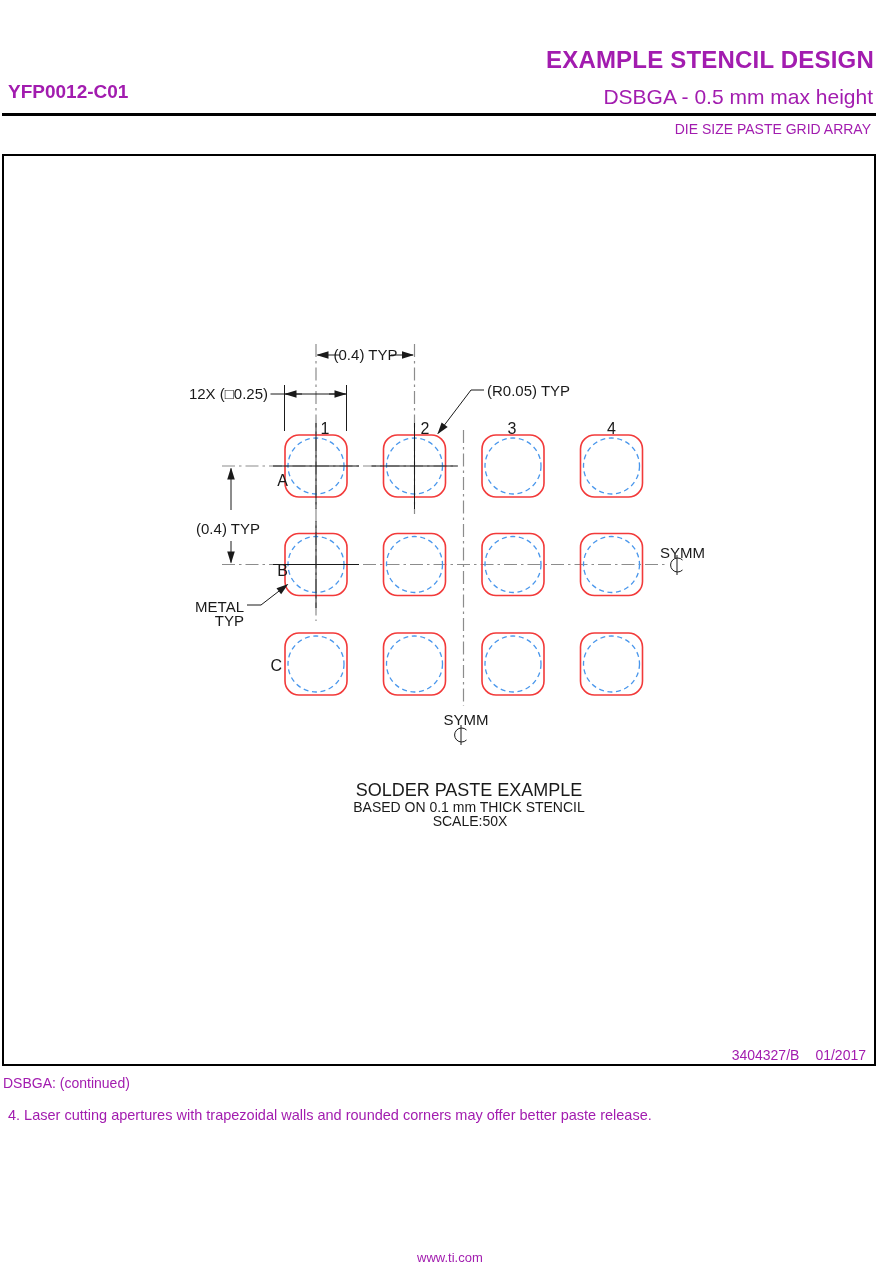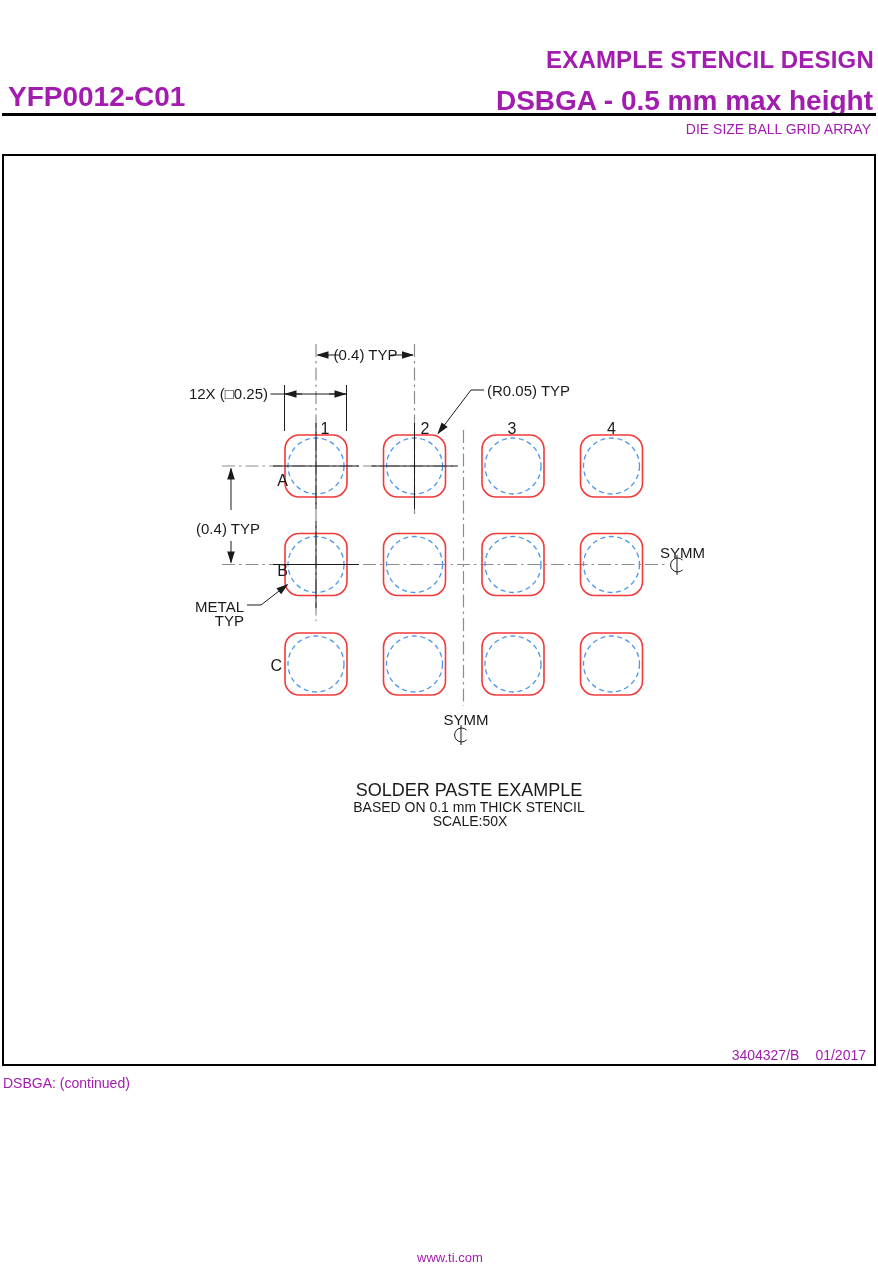--- a/index.html
+++ b/index.html
@@ -2,22 +2,22 @@
 <html><head>
 <meta charset="utf-8">
 <style>
   html,body{margin:0;padding:0;background:#fff;}
   .page{
     position:relative;width:878px;height:1288px;background:#fff;overflow:hidden;
     font-family:"Liberation Sans","DejaVu Sans",sans-serif;color:#a21caf;margin-top:44px;
   }
   .abs{position:absolute;}
   .hdr-title{top:2px;right:4px;font-size:24px;font-weight:bold;letter-spacing:.2px;}
-  .hdr-part{top:37px;left:8px;font-size:28px;font-weight:bold;}
-  .hdr-sub{top:41px;right:5px;font-size:28px;font-weight:bold;}
+  .hdr-part{top:37px;left:8px;font-size:19px;font-weight:bold;}
+  .hdr-sub{top:41px;right:5px;font-size:21px;font-weight:normal;}
   .hdr-rule{top:69px;left:2px;width:874px;height:3px;background:#000;}
   .hdr-pkg{top:77px;right:7px;font-size:14px;}
   .frame{top:110px;left:2px;width:870px;height:908px;border:2px solid #000;}
   .docnum{top:1003px;right:12px;font-size:14px;}
   .docnum .gap{display:inline-block;width:16px;}
   .notes-head{top:1031px;left:3px;font-size:14px;}
   .note-item{top:1063px;left:8px;font-size:14.5px;}
   .website{top:1206px;left:417px;font-size:13px;}
   svg{position:absolute;top:0;left:0;}
   svg text{font-family:"Liberation Sans","DejaVu Sans",sans-serif;fill:#1a1a1a;}
@@ -29,21 +29,21 @@
 </style>
 </head>
 <body>
 
 <div class="page">
 
   <div class="abs hdr-title">EXAMPLE STENCIL DESIGN</div>
   <div class="abs hdr-part">YFP0012-C01</div>
   <div class="abs hdr-sub">DSBGA - 0.5 mm max height</div>
   <div class="abs hdr-rule"></div>
-  <div class="abs hdr-pkg">DIE SIZE BALL GRID ARRAY</div>
+  <div class="abs hdr-pkg">DIE SIZE PASTE GRID ARRAY</div>
 
   <div class="abs frame"></div>
 
   <svg width="878" height="1288" viewBox="0 0 878 1288">
     <defs>
       <marker id="arr" markerWidth="13" markerHeight="10" refX="12" refY="5" orient="auto" markerUnits="userSpaceOnUse">
         <path d="M13,5 L1,1.2 L1,8.8 z" fill="#1a1a1a"></path>
       </marker>
     </defs>
 
@@ -144,15 +144,16 @@
     <text class="cap-title" x="469" y="752" text-anchor="middle">SOLDER PASTE EXAMPLE</text>
     <text class="cap-sub" x="469" y="768" text-anchor="middle">BASED ON 0.1 mm THICK STENCIL</text>
     <text class="cap-sub" x="470" y="782" text-anchor="middle">SCALE:50X</text>
   </svg>
 
   <div class="abs docnum">
     <span>3404327/B</span><span class="gap"></span><span>01/2017</span>
   </div>
 
   <div class="abs notes-head">DSBGA: (continued)</div>
+  <div class="abs note-item">4. Laser cutting apertures with trapezoidal walls and rounded corners may offer better paste release.</div>
 
   <div class="abs website">www.ti.com</div>
 </div>
 
 </body></html>

